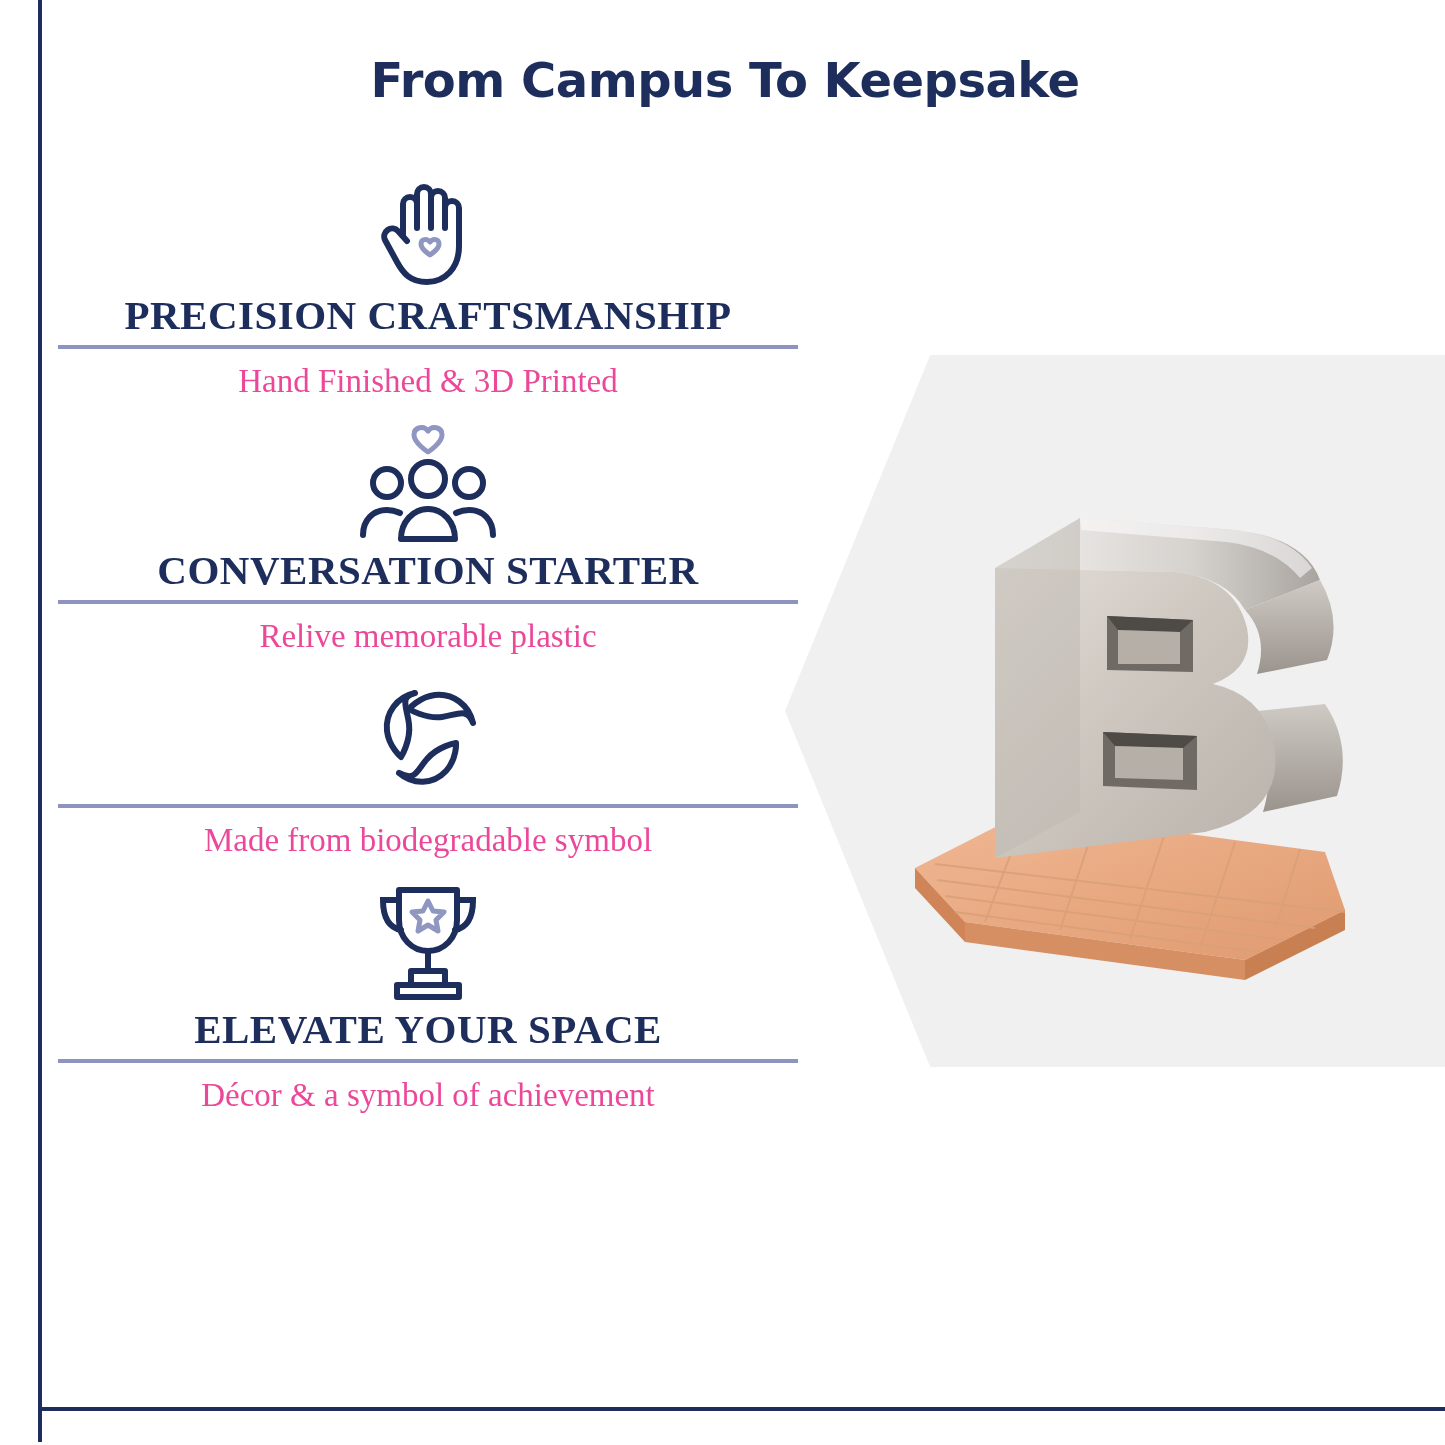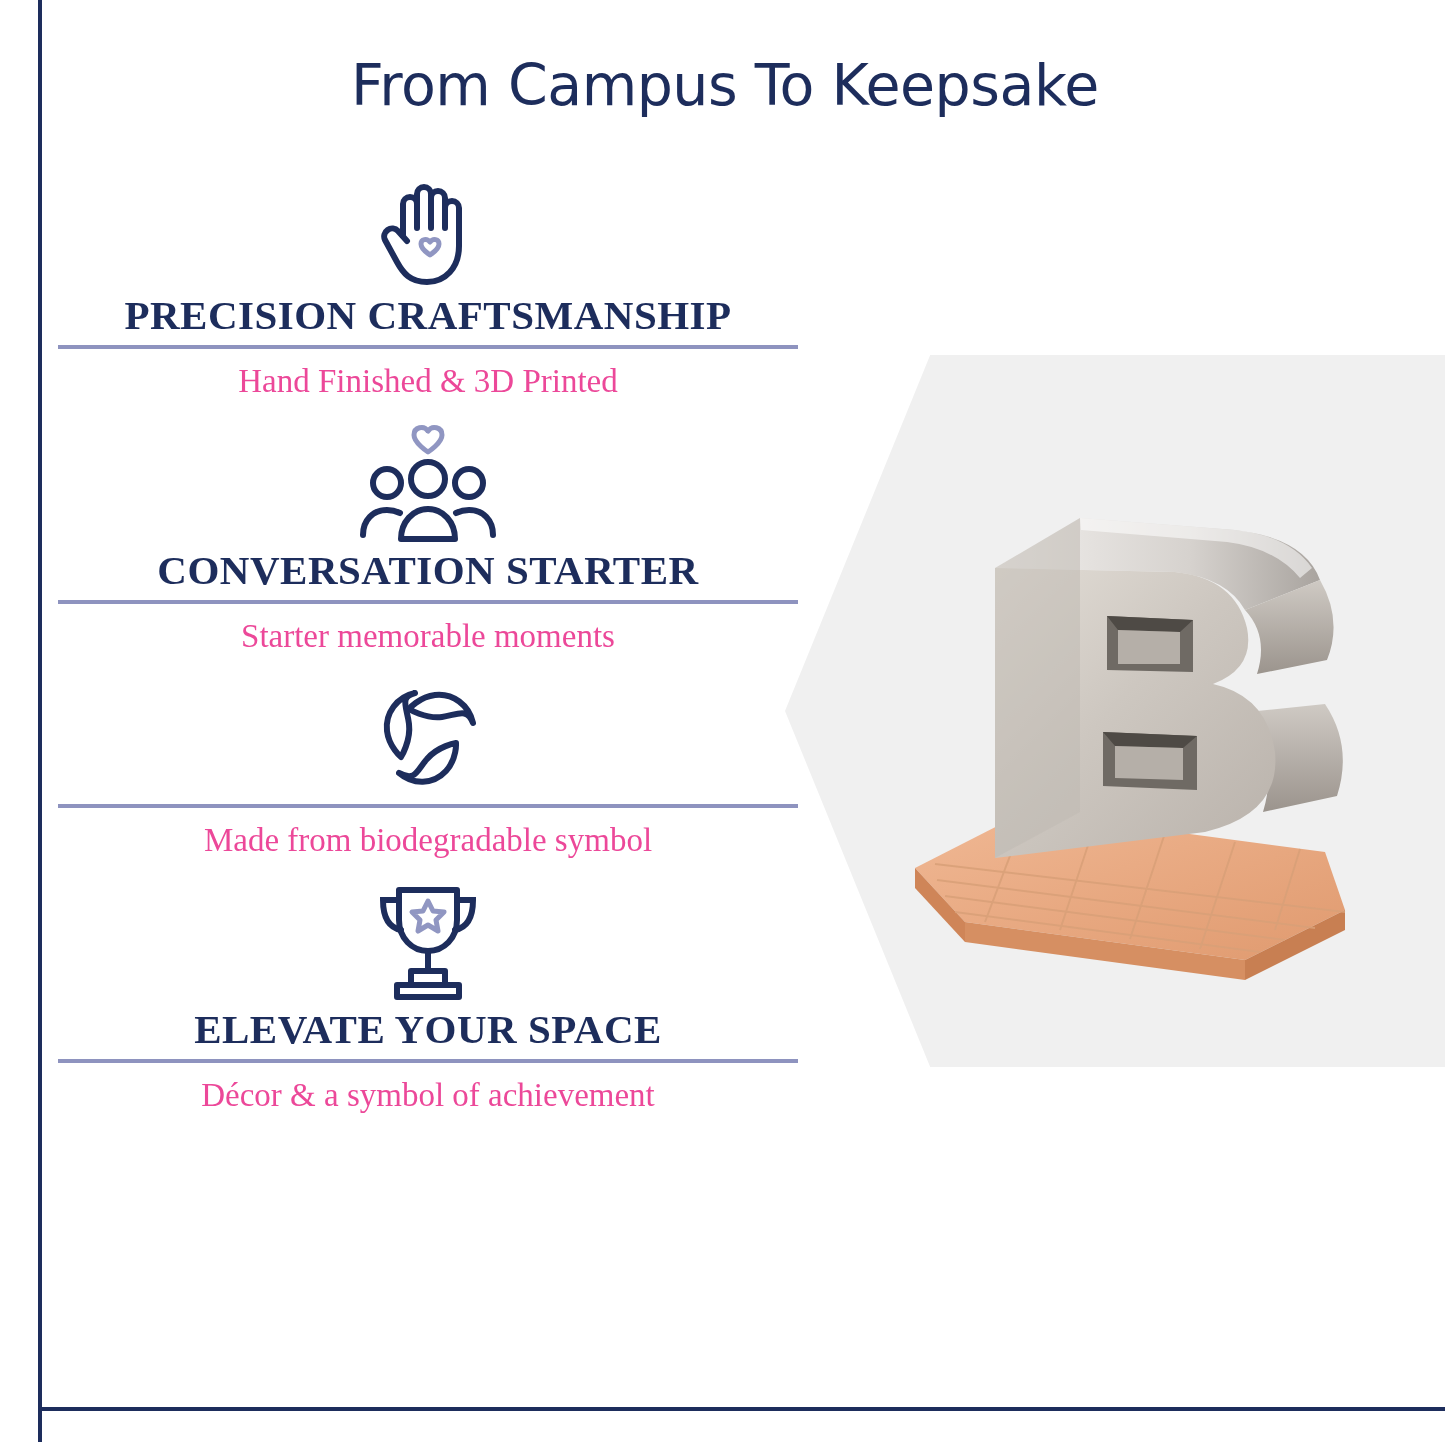--- a/index.html
+++ b/index.html
@@ -40,22 +40,22 @@
     background: #1d2d5c;
   }
 
   .title {
     position: absolute;
     top: 52px;
     left: 60px;
     width: 1330px;
     text-align: center;
     font-family: "DejaVu Sans", sans-serif;
-    font-weight: normal;
-    font-size: 57px;
+    font-weight: bold;
+    font-size: 48px;
     letter-spacing: -0.5px;
     color: #1d2d5c;
     white-space: nowrap;
   }
 
   
   .features {
     position: absolute;
     left: 58px;
     top: 164px;
@@ -156,21 +156,21 @@
           <circle cx="87" cy="68" r="17" stroke="#1d2d5c" stroke-width="6"></circle>
           <circle cx="46" cy="72" r="14" stroke="#1d2d5c" stroke-width="6"></circle>
           <circle cx="128" cy="72" r="14" stroke="#1d2d5c" stroke-width="6"></circle>
           <path d="M60 128c0-17 12-30 27-30s27 13 27 30z" stroke="#1d2d5c" stroke-width="6" stroke-linejoin="round"></path>
           <path d="M22 124c0-15 10-25 24-25 5 0 9 1 13 3" stroke="#1d2d5c" stroke-width="6" stroke-linecap="round"></path>
           <path d="M152 124c0-15-10-25-24-25-5 0-9 1-13 3" stroke="#1d2d5c" stroke-width="6" stroke-linecap="round"></path>
         </svg>
       </div>
       <div class="feature-heading">Conversation Starter</div>
       <div class="rule"></div>
-      <div class="feature-sub">Starter memorable moments</div>
+      <div class="feature-sub">Relive memorable plastic</div>
     </div>
 
     <div class="feature">
       <div class="feature-icon">
         <svg width="150" height="140" viewBox="0 0 150 140" fill="none">
           <path d="M62 24c-18 4-30 20-28 38 2 16 14 26 14 26s10-16 8-33C54 38 46 28 62 24z" stroke="#1d2d5c" stroke-width="6" stroke-linejoin="round"></path>
           <path d="M120 54c-4-18-20-30-38-28-16 2-26 14-26 14s16 10 33 8c15-2 25-10 31 6z" stroke="#1d2d5c" stroke-width="6" stroke-linejoin="round"></path>
           <path d="M46 104c14 12 34 12 47-2 11-12 10-28 10-28s-18 3-29 16c-10 11-11 23-28 14z" stroke="#1d2d5c" stroke-width="6" stroke-linejoin="round"></path>
         </svg>
       </div>

